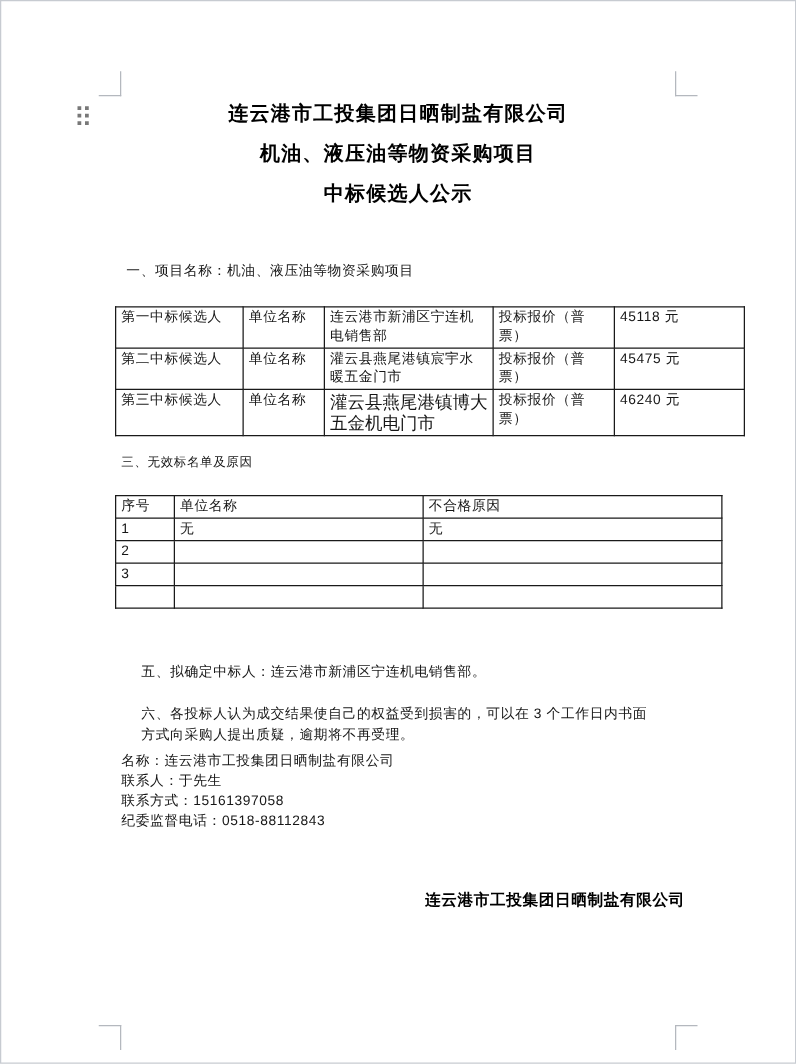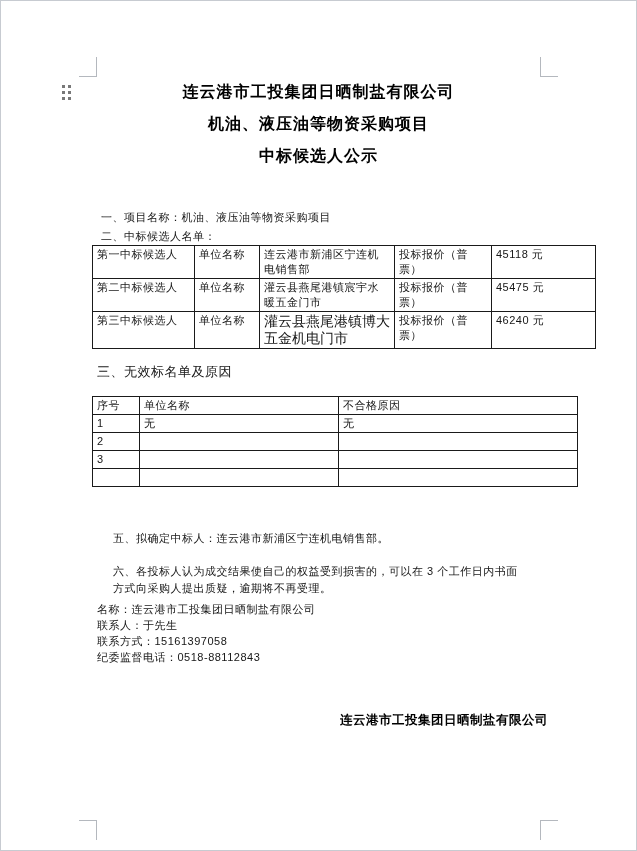--- a/index.html
+++ b/index.html
@@ -54,21 +54,21 @@
   .t1 tr{height:32px;}
   .t1 .c-rank{width:93px;}
   .t1 .c-unitlabel{width:56px;}
   .t1 .c-unit{width:126px;}
   .t1 .c-pricelabel{width:88px;}
   .t1 .c-price{width:95px;}
   .t1 .big{font-size:14px;line-height:17px;letter-spacing:0;}
 
   .s3-heading{
     position:absolute;left:97px;top:363px;
-    font-size:13px;letter-spacing:0.5px;
+    font-size:10px;letter-spacing:0.5px;
   }
   .t2{position:absolute;left:92px;top:396px;width:458px;}
   .t2 .c-no{width:38px;}
   .t2 .c-unit{width:190px;}
   .t2 .c-reason{width:230px;}
   .t2 tr.hdr{height:16px;}
   .t2 tr.r{height:14px;}
   .t2 tr.last{height:18px;}
 
   .body2{
@@ -108,21 +108,20 @@
 <div class="crop br"></div>
 
 <div class="titles">
   <div>连云港市工投集团日晒制盐有限公司</div>
   <div>机油、液压油等物资采购项目</div>
   <div>中标候选人公示</div>
 </div>
 
 <div class="intro">
   <p>一、项目名称：机油、液压油等物资采购项目</p>
-  <p>二、中标候选人名单：</p>
 </div>
 
 <table class="t1">
   <tbody>
       <tr>
     <td class="c-rank">第一中标候选人</td>
     <td class="c-unitlabel">单位名称</td>
     <td class="c-unit">连云港市新浦区宁连机电销售部</td>
     <td class="c-pricelabel">投标报价（普票）</td>
     <td class="c-price">45118 元</td>

